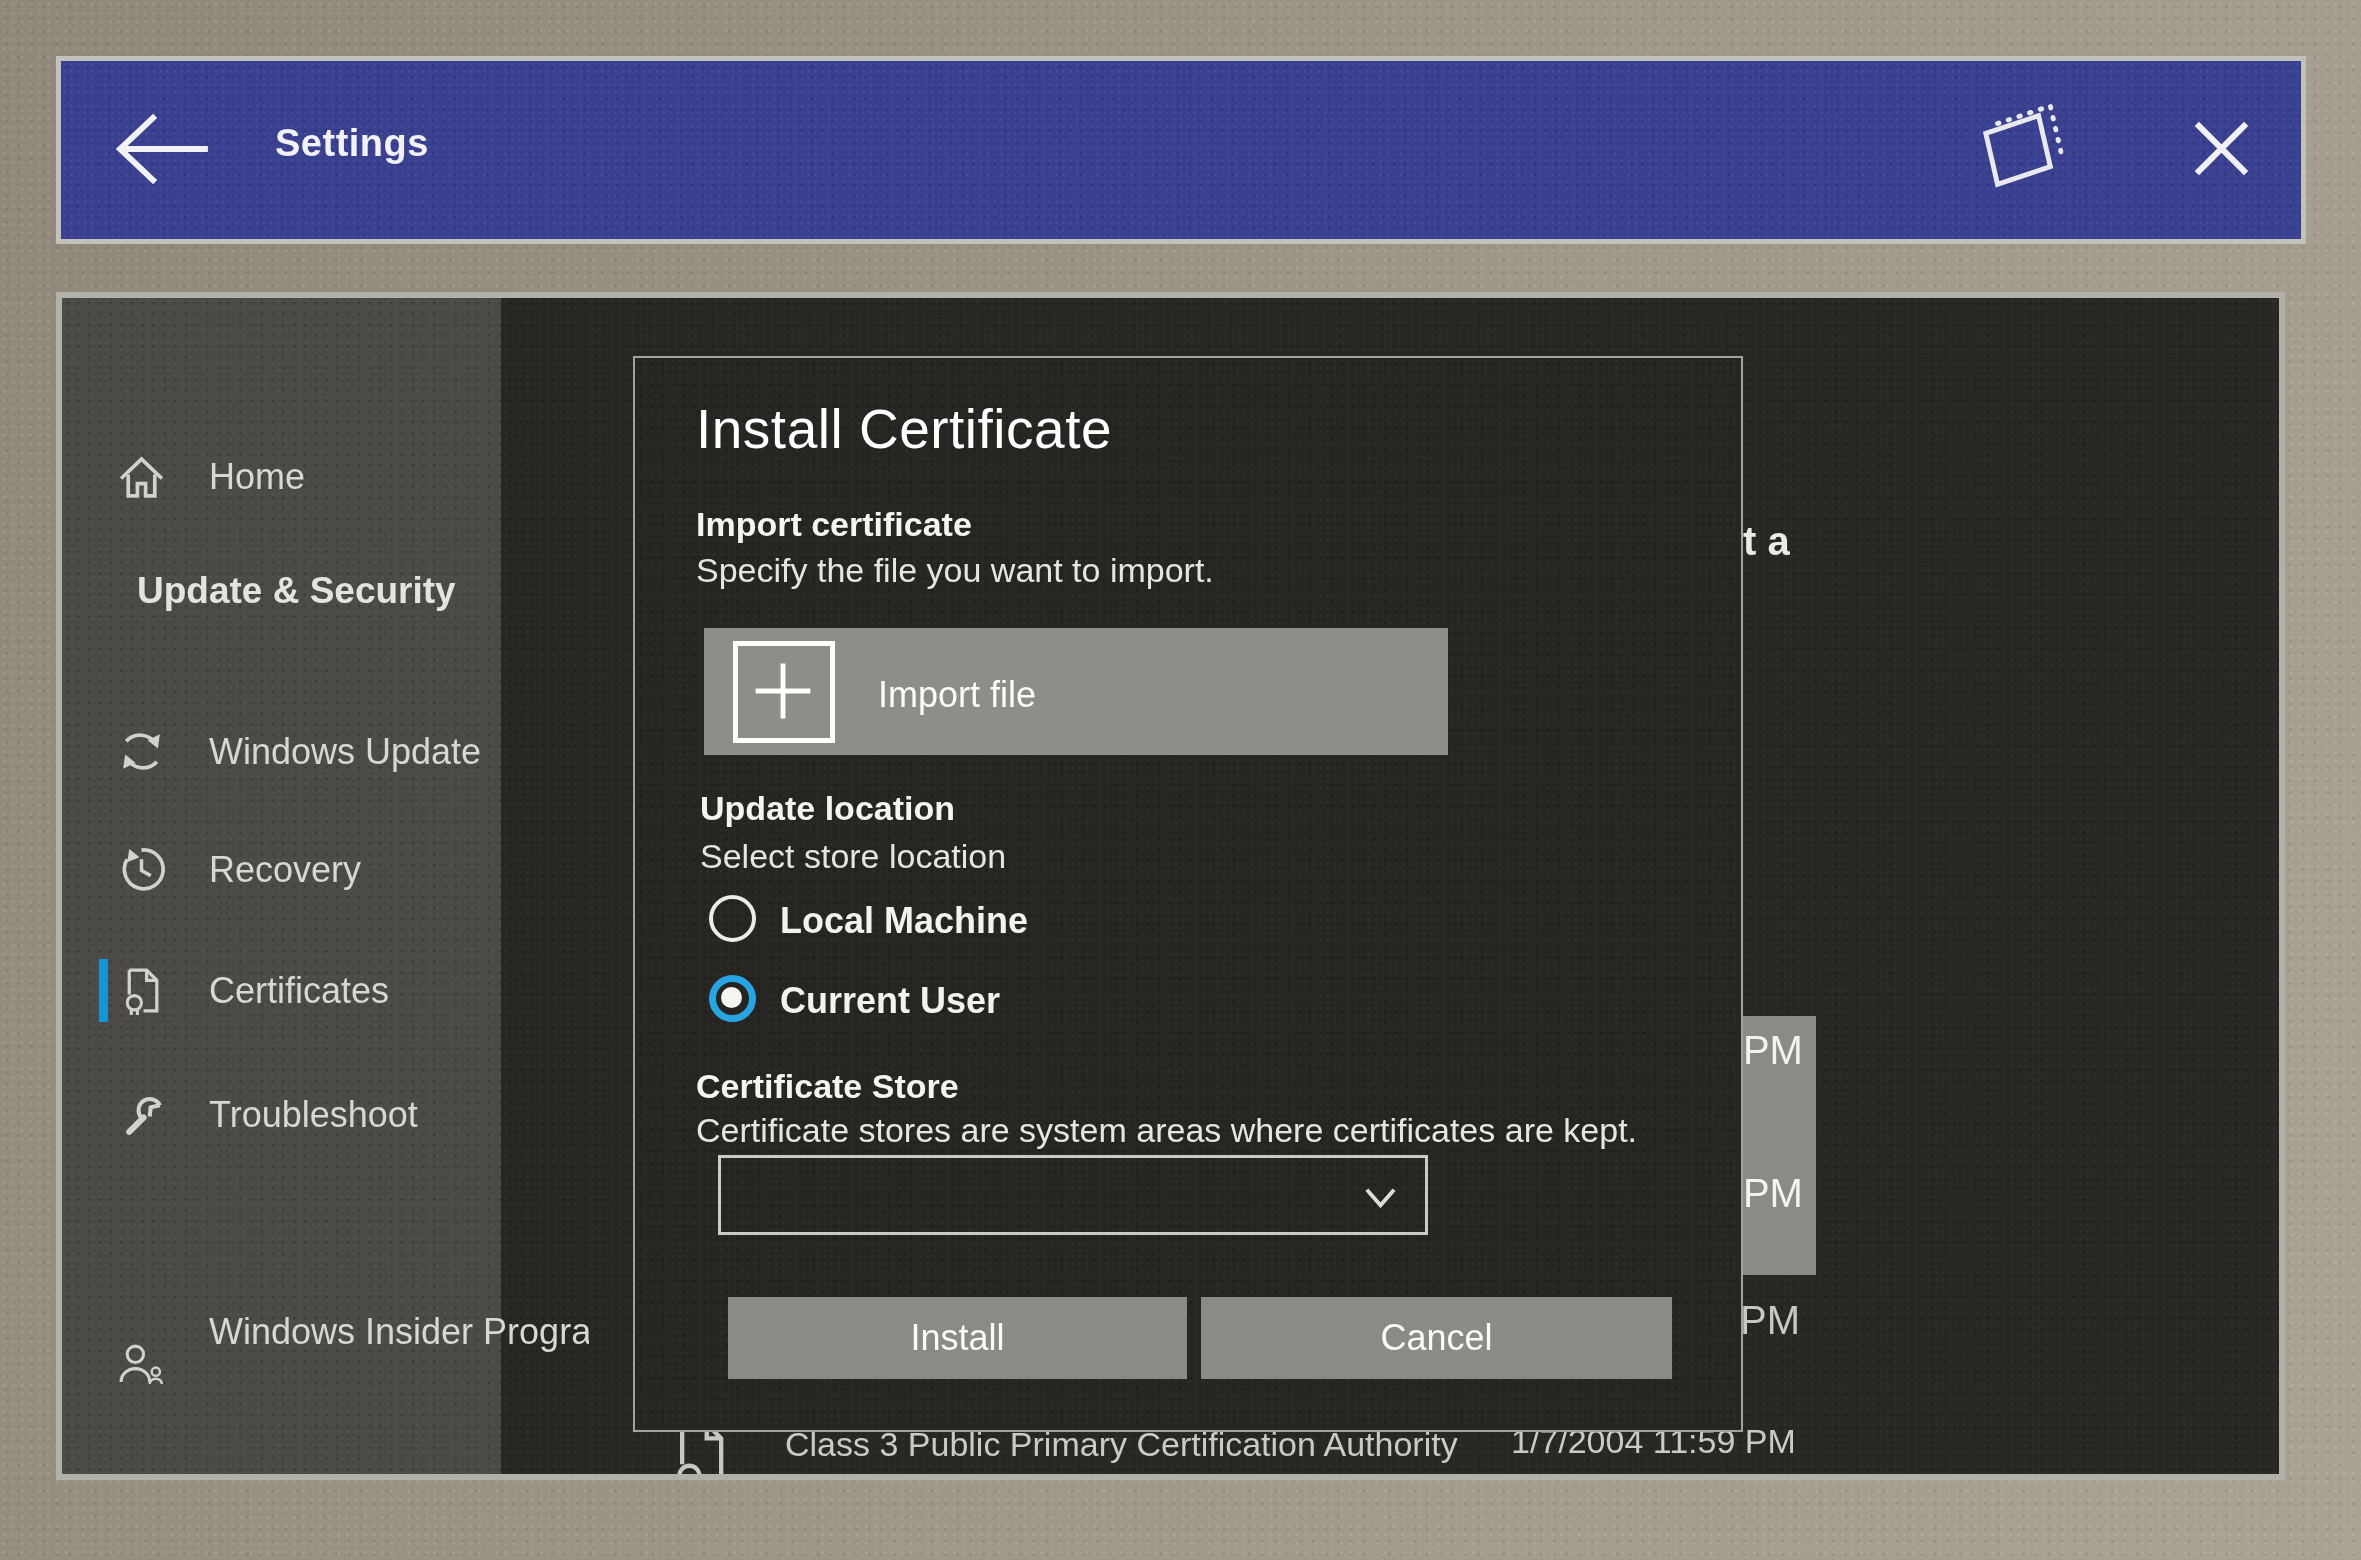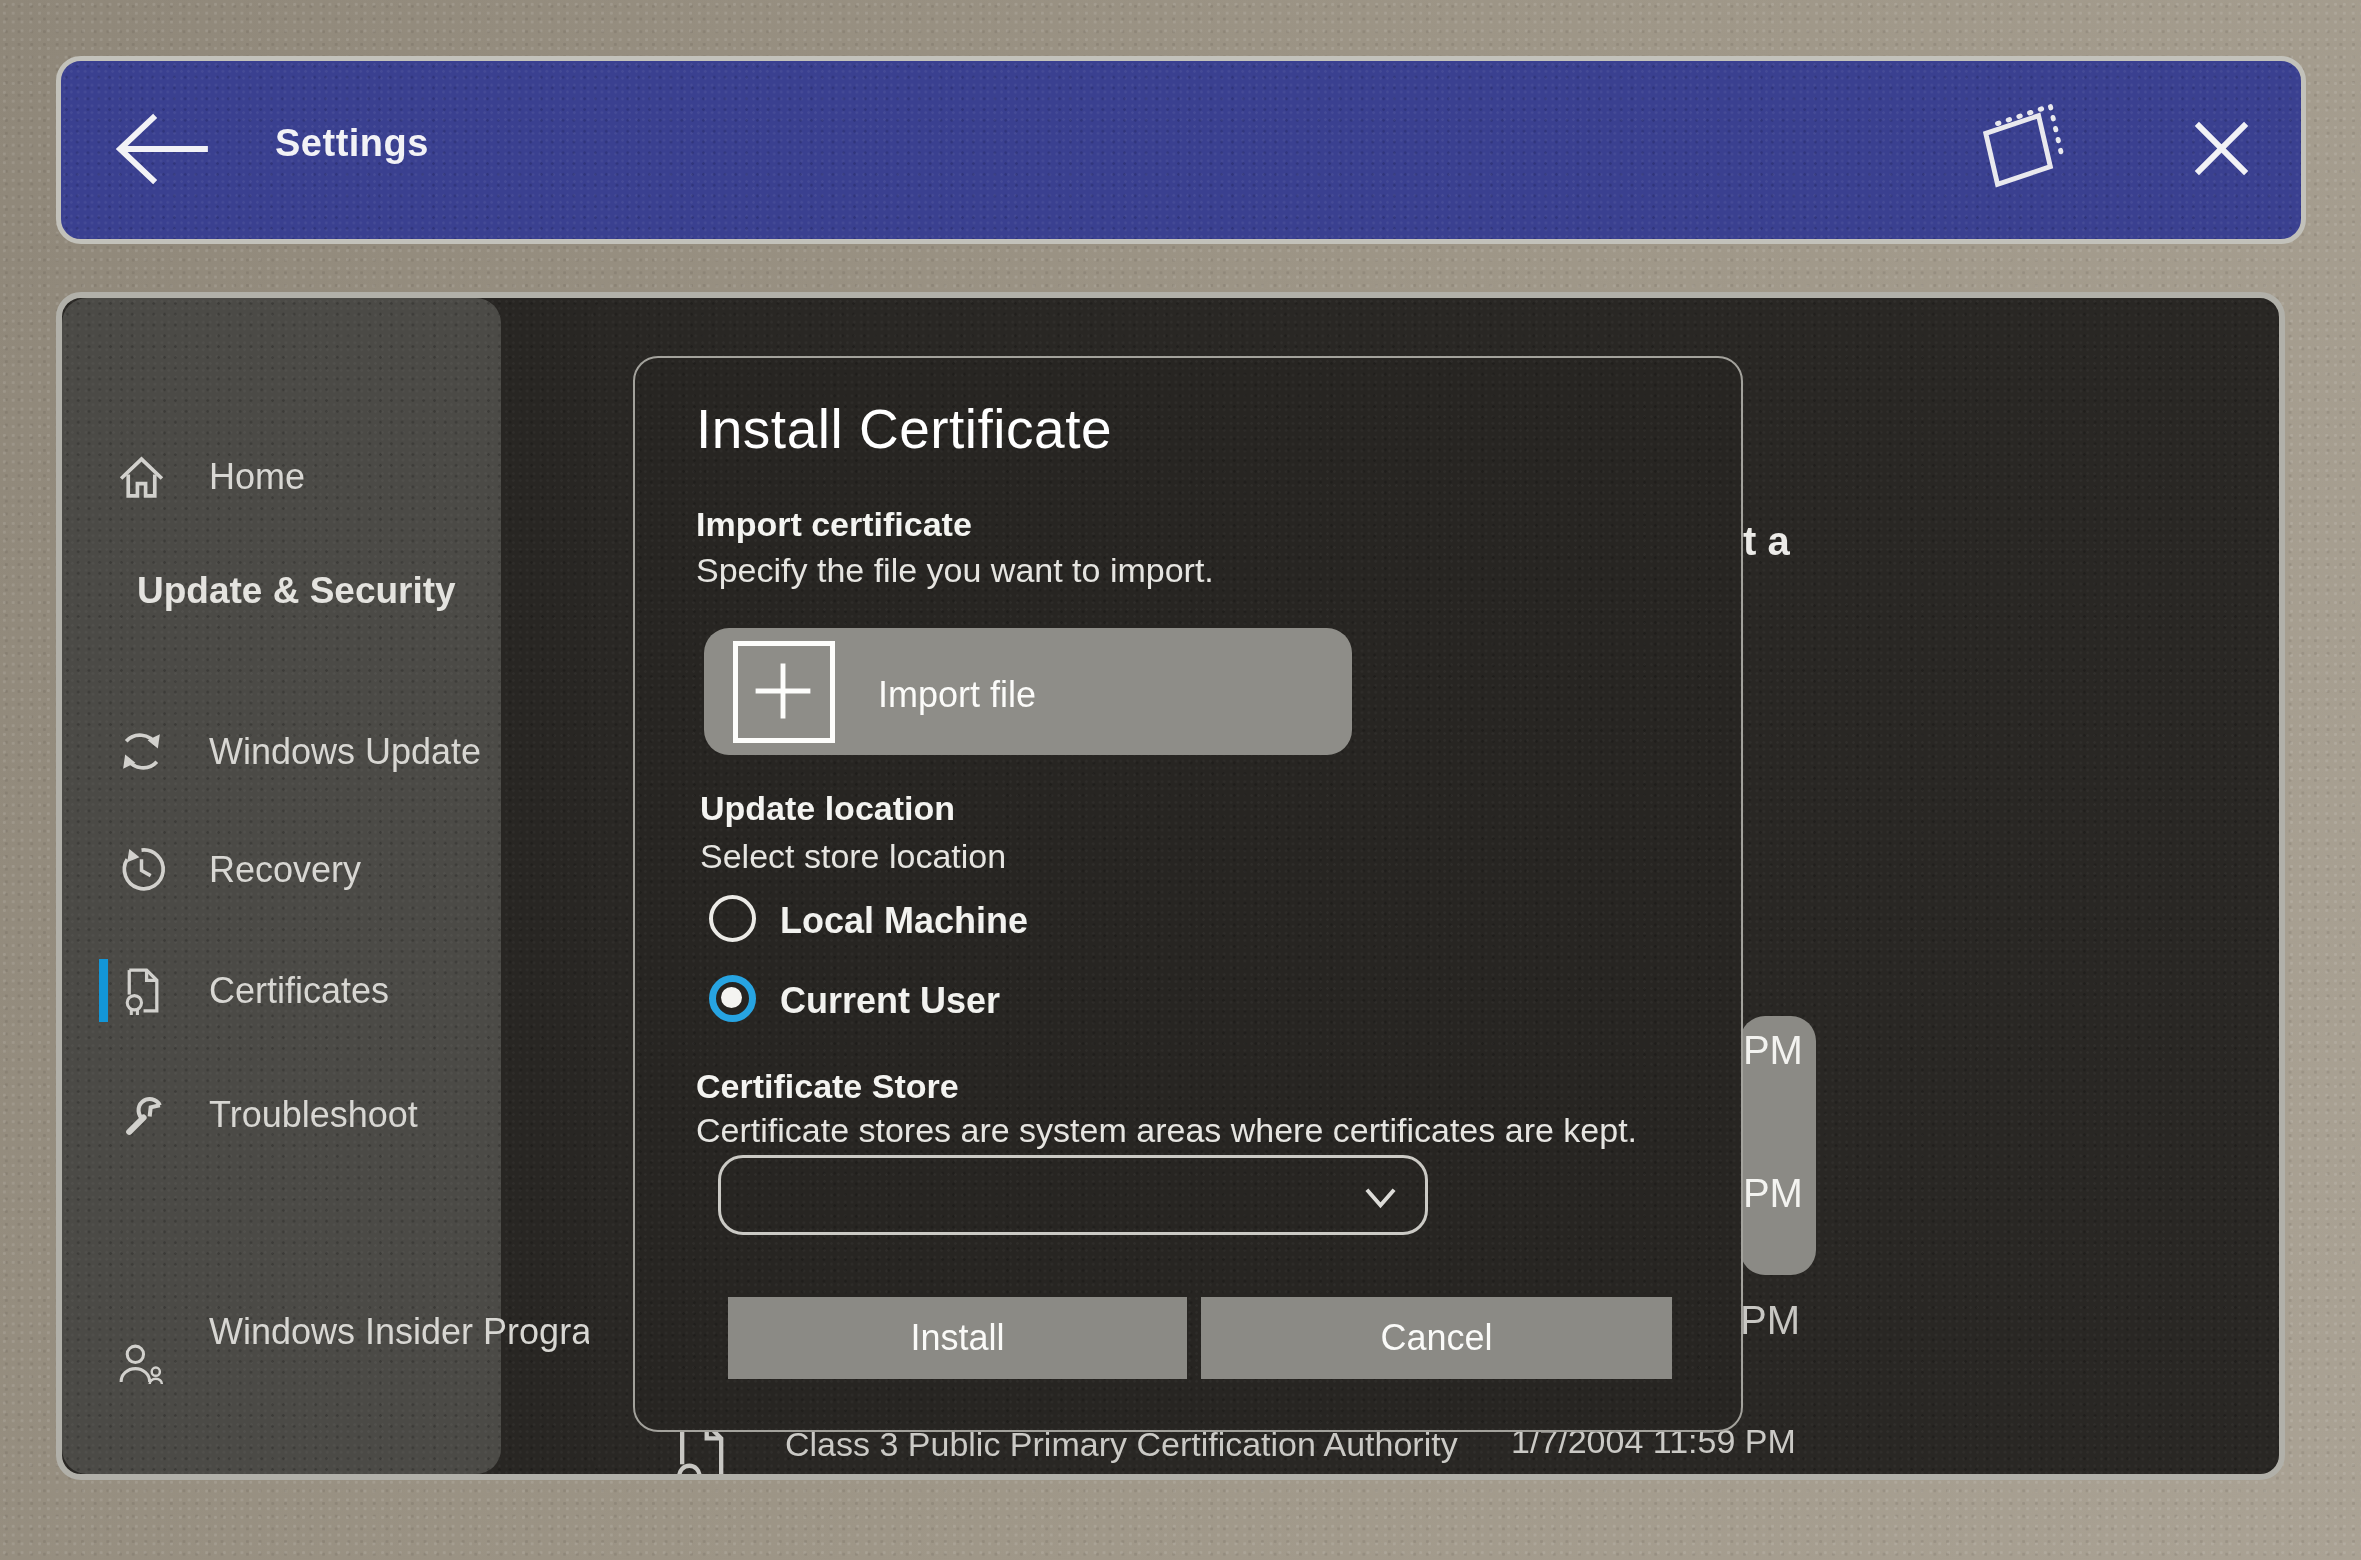--- a/index.html
+++ b/index.html
@@ -6,21 +6,21 @@
   body{
     width:2361px;height:1560px;position:relative;overflow:hidden;
     font-family:"Liberation Sans", sans-serif;
     background-color:#9b9386;
     background-image:
       radial-gradient(rgba(255,255,255,.11) 1.2px, transparent 1.9px),
       radial-gradient(rgba(60,53,44,.13) 1.2px, transparent 1.9px),
       linear-gradient(115deg,#8f8779,#9f9788 55%,#aaa294);
     background-size:8.8px 8.8px,12.7px 12.7px,100% 100%;
   }
-  .abs{position:absolute;border-radius:25px;}
+  .abs{position:absolute;}
   .speckle-dark{
     background-image:
       radial-gradient(rgba(255,255,255,.035) 1px, transparent 1.6px),
       radial-gradient(rgba(0,0,0,.20) 1px, transparent 1.6px);
     background-size:6.9px 6.9px,10.8px 10.8px;
   }
   
   .titlebar{
     left:56px;top:56px;width:2250px;height:188px;box-sizing:border-box;
     background-color:#3a4090;border:5.9px solid #c2c1ba;
@@ -57,21 +57,21 @@
   .row-bottom-icon{left:602px;top:1123px;width:71px;height:78px;}
   
   .dialog{
     left:571px;top:58px;width:1110px;height:1076px;box-sizing:border-box;
     background-color:#272522;border:2.9px solid #a3a29c;
   }
   .dlg-title{left:61px;top:39px;font-size:55px;font-weight:400;color:#ffffff;letter-spacing:0.5px;}
   .h2{position:absolute;font-size:34px;font-weight:700;color:#f4f4f1;white-space:nowrap;}
   .p{position:absolute;font-size:34px;font-weight:400;color:#e6e5e1;white-space:nowrap;}
   .import-btn{
-    left:69px;top:270px;width:648px;height:127px;background:#8e8d88;cursor:pointer;
+    left:69px;top:270px;width:744px;height:127px;background:#8e8d88;cursor:pointer;
   }
   .plusbox{position:absolute;left:29px;top:12.7px;width:102px;height:102px;box-sizing:border-box;border:5.9px solid #fdfdfb;}
   .import-lbl{position:absolute;left:174px;top:46px;font-size:36px;color:#fbfbf9;}
   .radio-row{position:absolute;left:74px;height:51px;cursor:pointer;}
   .radio{position:absolute;left:0;top:0;width:47px;height:47px;border-radius:50%;box-sizing:border-box;}
   .radio.off{border:4.9px solid #ecebe7;}
   .radio.on{border:7.8px solid #27a4e2;background:#262421;}
   .radio.on::after{content:"";position:absolute;left:4.9px;top:4.9px;width:21.6px;height:21.6px;border-radius:50%;background:#f4f4f1;}
   .radio-lbl{position:absolute;left:71px;top:4.9px;font-size:36px;font-weight:700;color:#f2f2ef;white-space:nowrap;}
   .dropdown{

